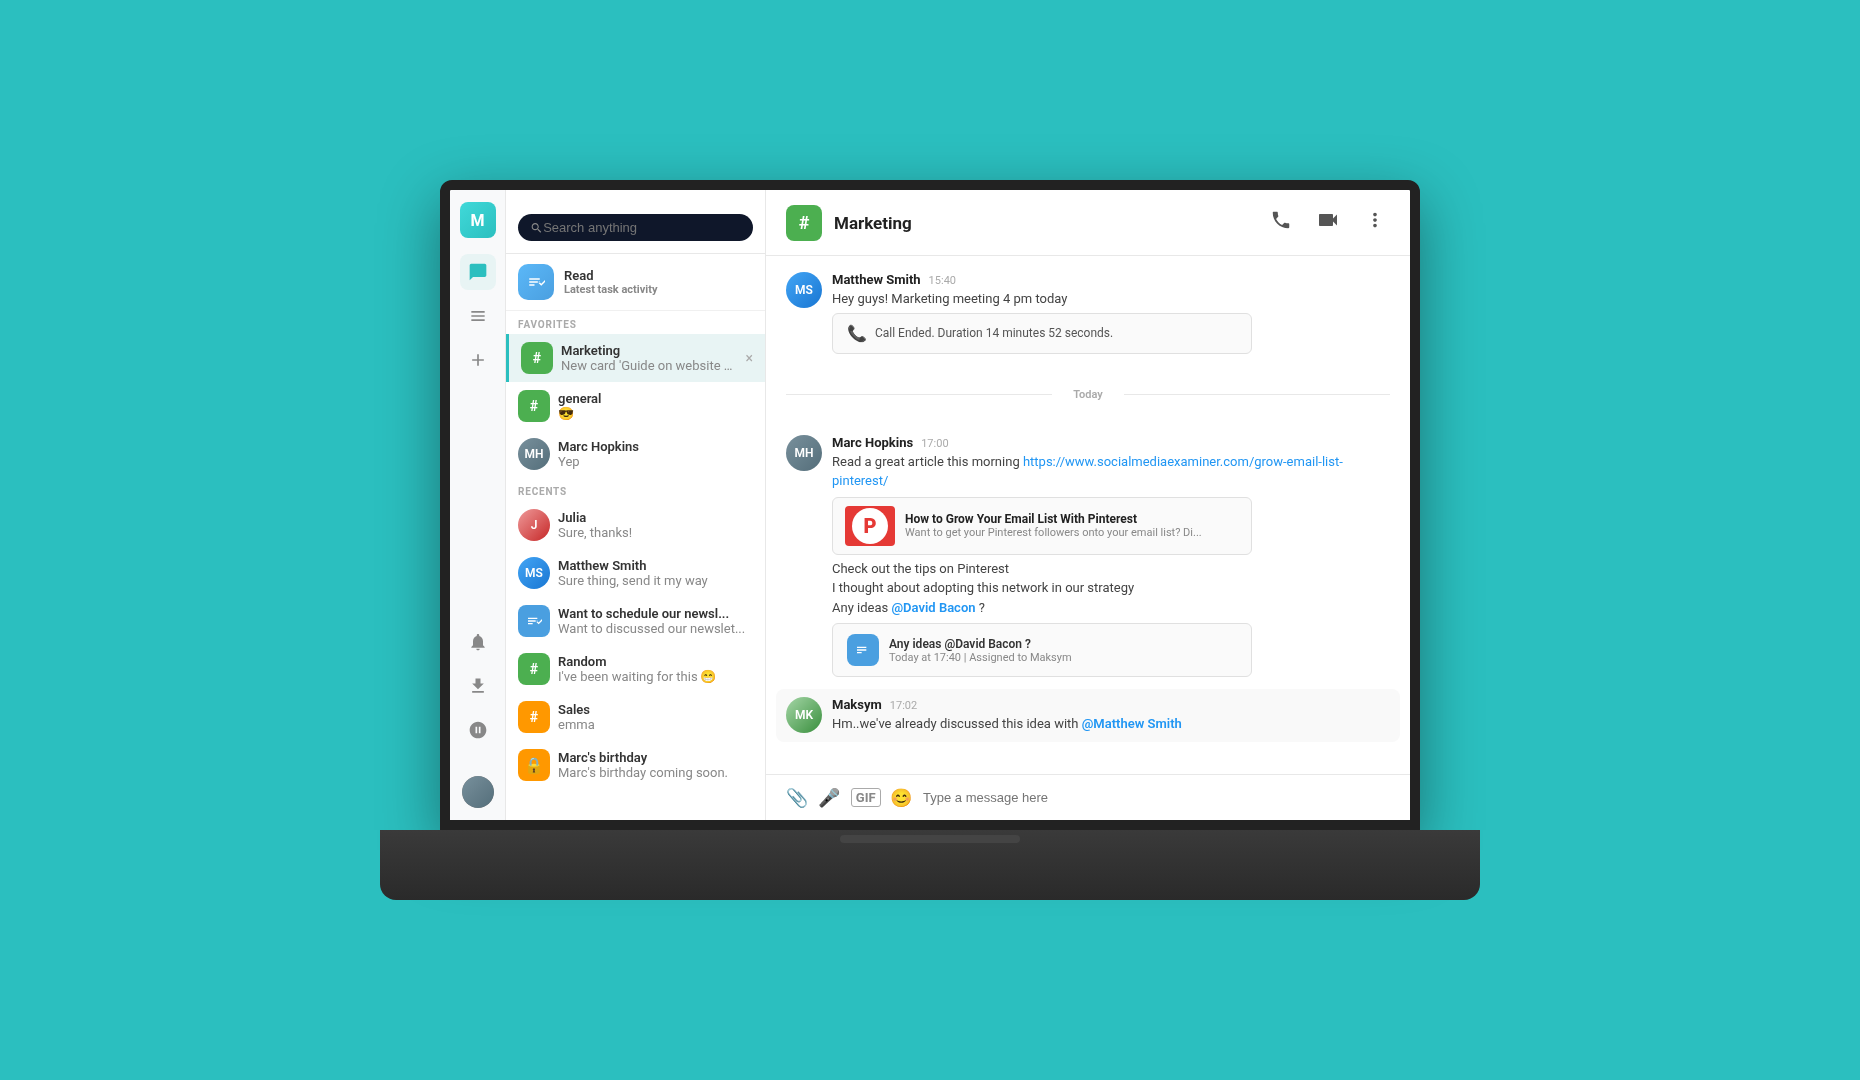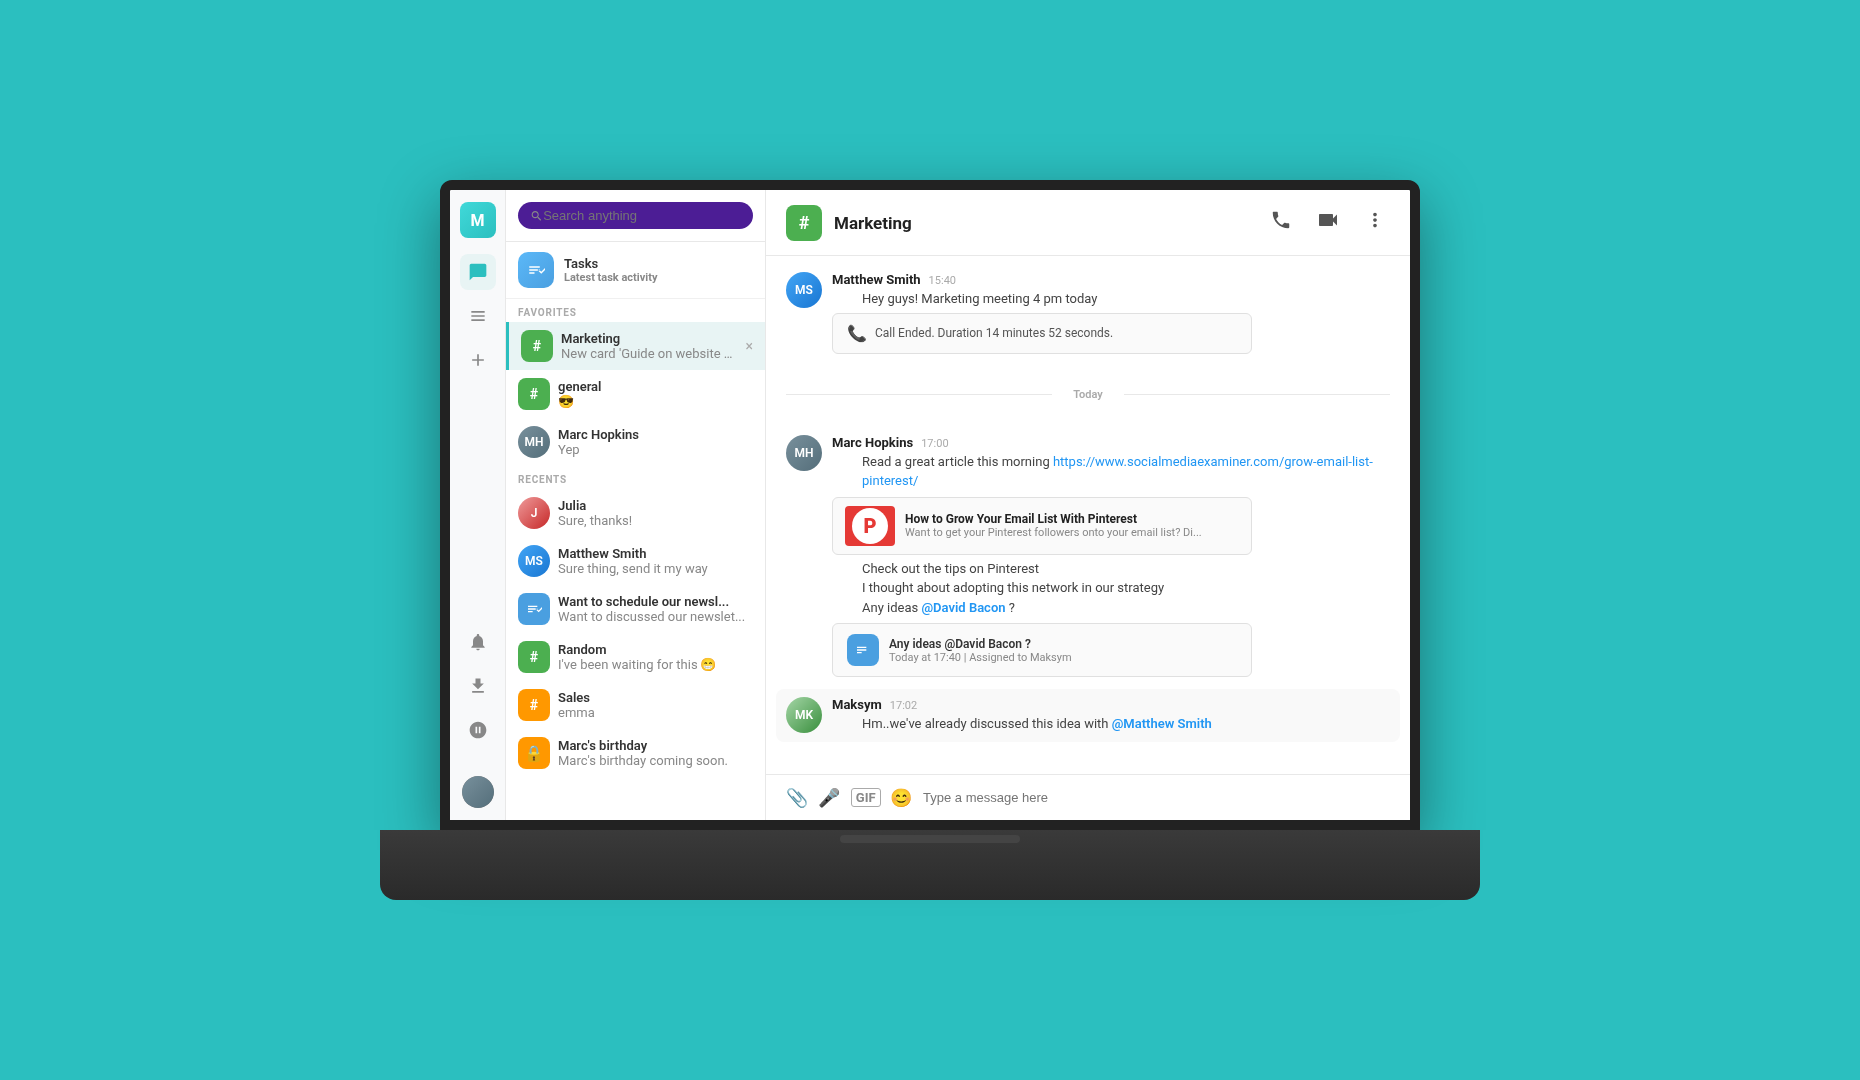--- a/index.html
+++ b/index.html
@@ -111,24 +111,25 @@
       flex-direction: column;
       overflow: hidden;
     }
     .search-bar {
       padding: 12px;
       border-bottom: 1px solid #e8e8e8;
     }
     .search-input-wrap {
       display: flex;
       align-items: center;
-      background: #4c1d95;
+      background: #0f172a;
       border-radius: 20px;
       padding: 6px 12px;
       gap: 0;
+      margin-top: 12px;
     }
     .search-input-wrap input {
       border: none;
       background: transparent;
       outline: none;
       font-size: 13px;
       color: #888;
       width: 100%;
     }
     .tasks-item {
@@ -266,21 +267,21 @@
       align-items: center;
       justify-content: center;
       font-size: 12px;
       font-weight: 600;
       color: white;
     }
     .msg-content { flex: 1; }
     .msg-header { display: flex; align-items: baseline; gap: 8px; margin-bottom: 2px; }
     .msg-author { font-size: 13px; font-weight: 700; color: #222; }
     .msg-time { font-size: 11px; color: #aaa; }
-    .msg-text { font-size: 13px; color: #444; line-height: 1.5; margin-left: 30px; }
+    .msg-text { font-size: 13px; color: #444; line-height: 1.5; }
     .call-ended-box {
       display: flex;
       align-items: center;
       gap: 8px;
       border: 1px solid #e0e0e0;
       border-radius: 6px;
       padding: 10px 14px;
       background: #fafafa;
       margin-top: 4px;
       font-size: 12px;
@@ -459,21 +460,21 @@
           </div>
         </div>
 
         <div class="tasks-item">
           <div class="tasks-icon">
             <svg width="18" height="18" viewBox="0 0 24 24" fill="white">
               <path d="M3 9h14V7H3v2zm0 4h14v-2H3v2zm0 4h7v-2H3v2zm16 0l-5-5 1.41-1.41L19 14.17l5.59-5.58L26 10l-7 7z"></path>
             </svg>
           </div>
           <div class="tasks-text">
-            <span class="tasks-title">Tasks</span>
+            <span class="tasks-title">Read</span>
             <span class="tasks-sub">Latest task activity</span>
           </div>
         </div>
 
         <div class="channel-list">
 
           <div class="section-label">FAVORITES</div>
 
           <div class="channel-item active">
             <div class="channel-icon green">#</div>

